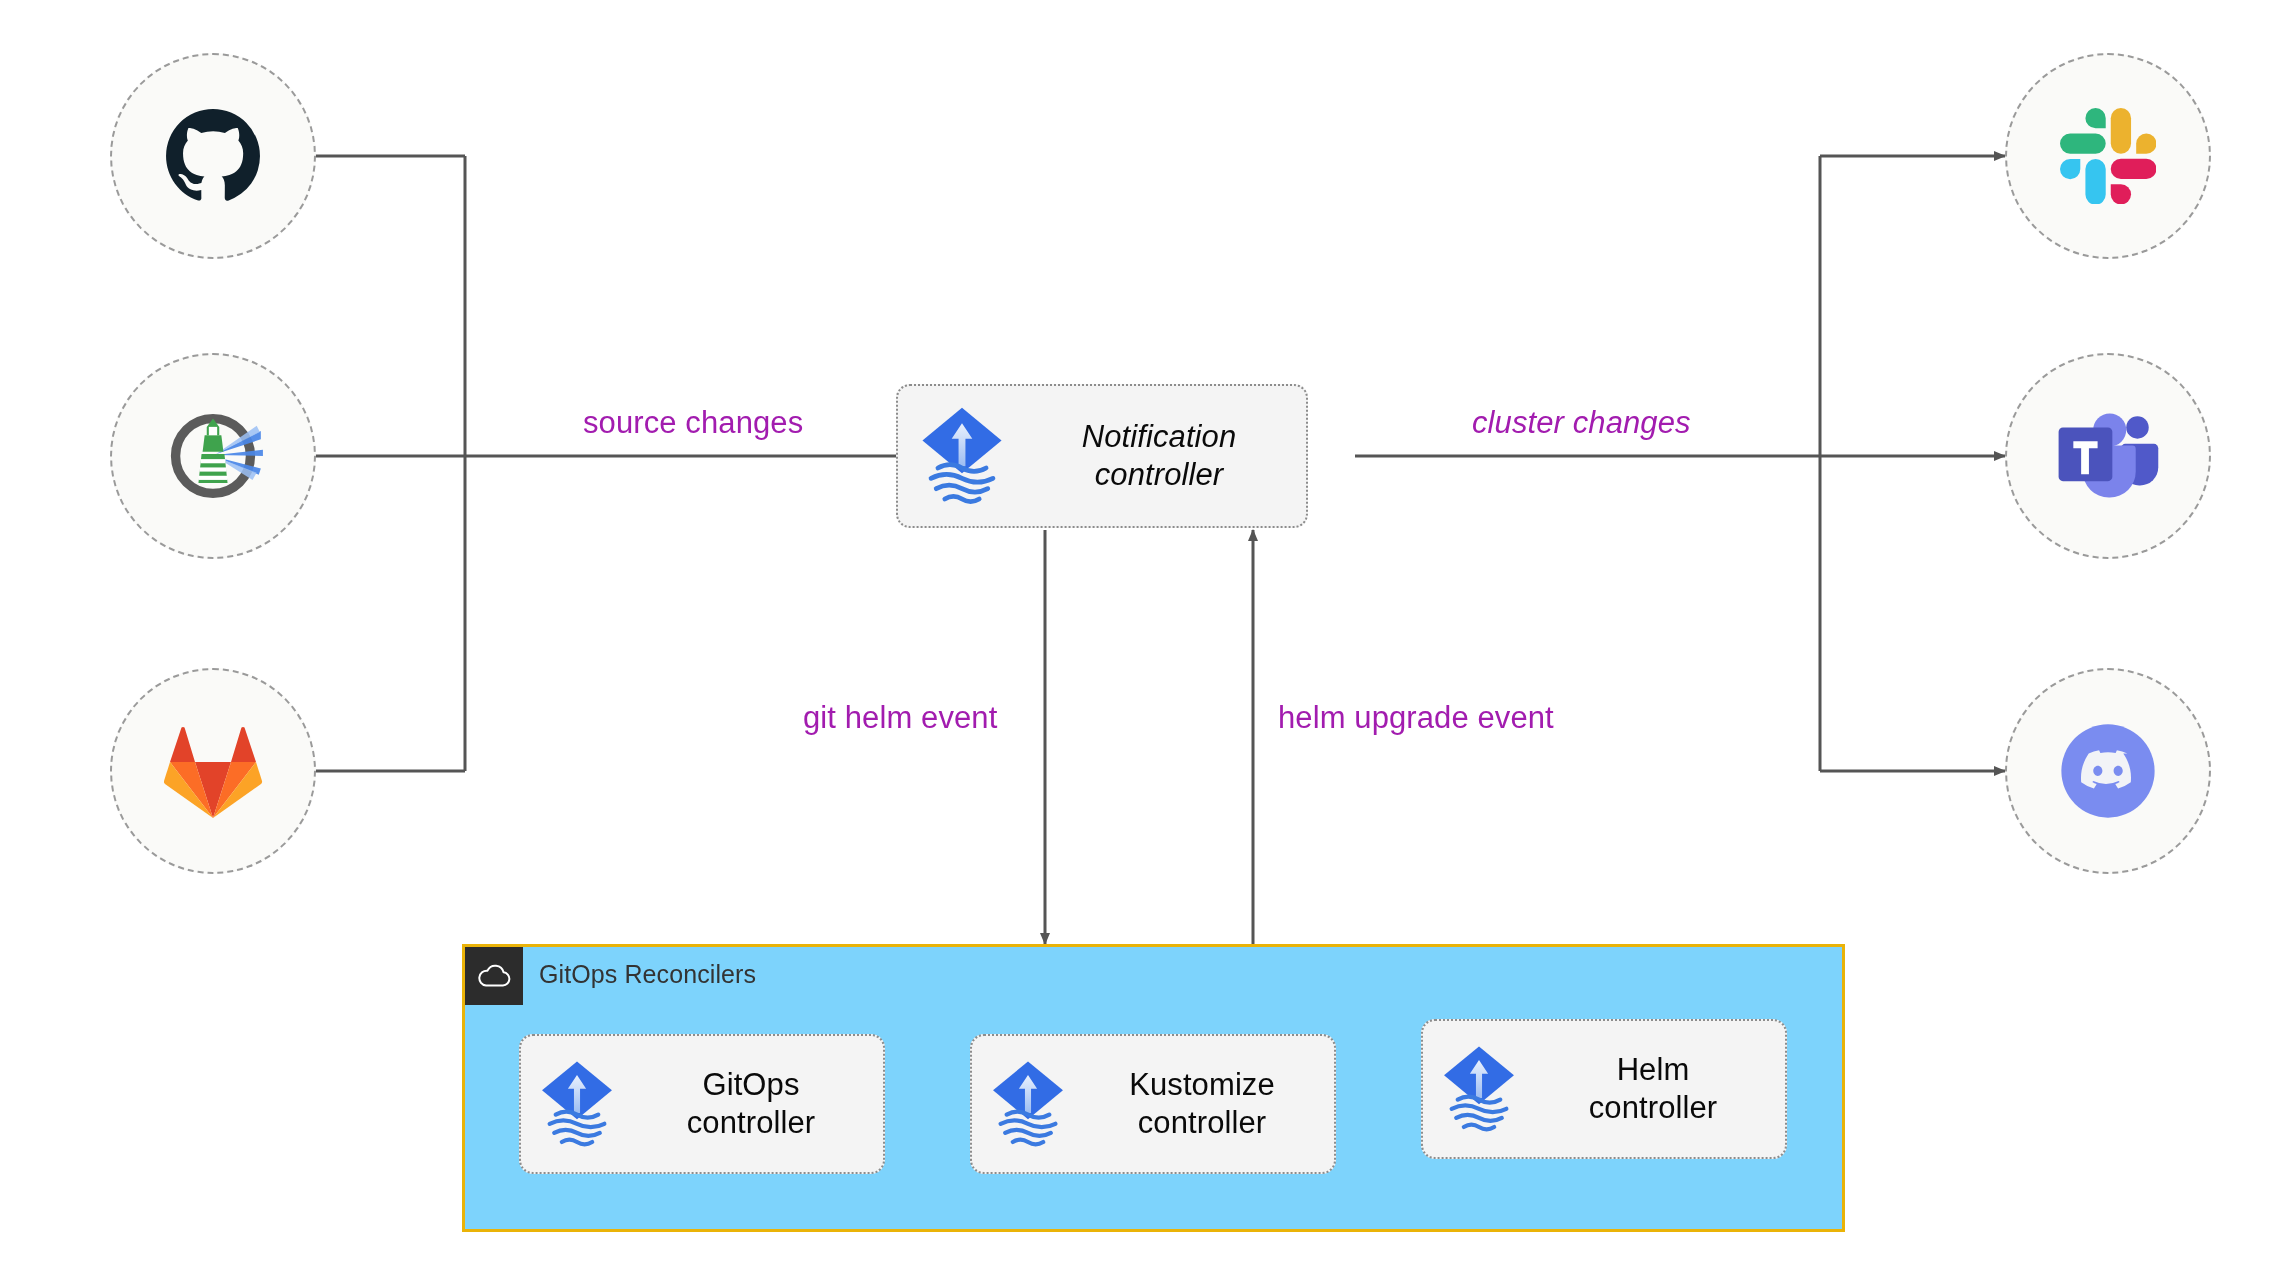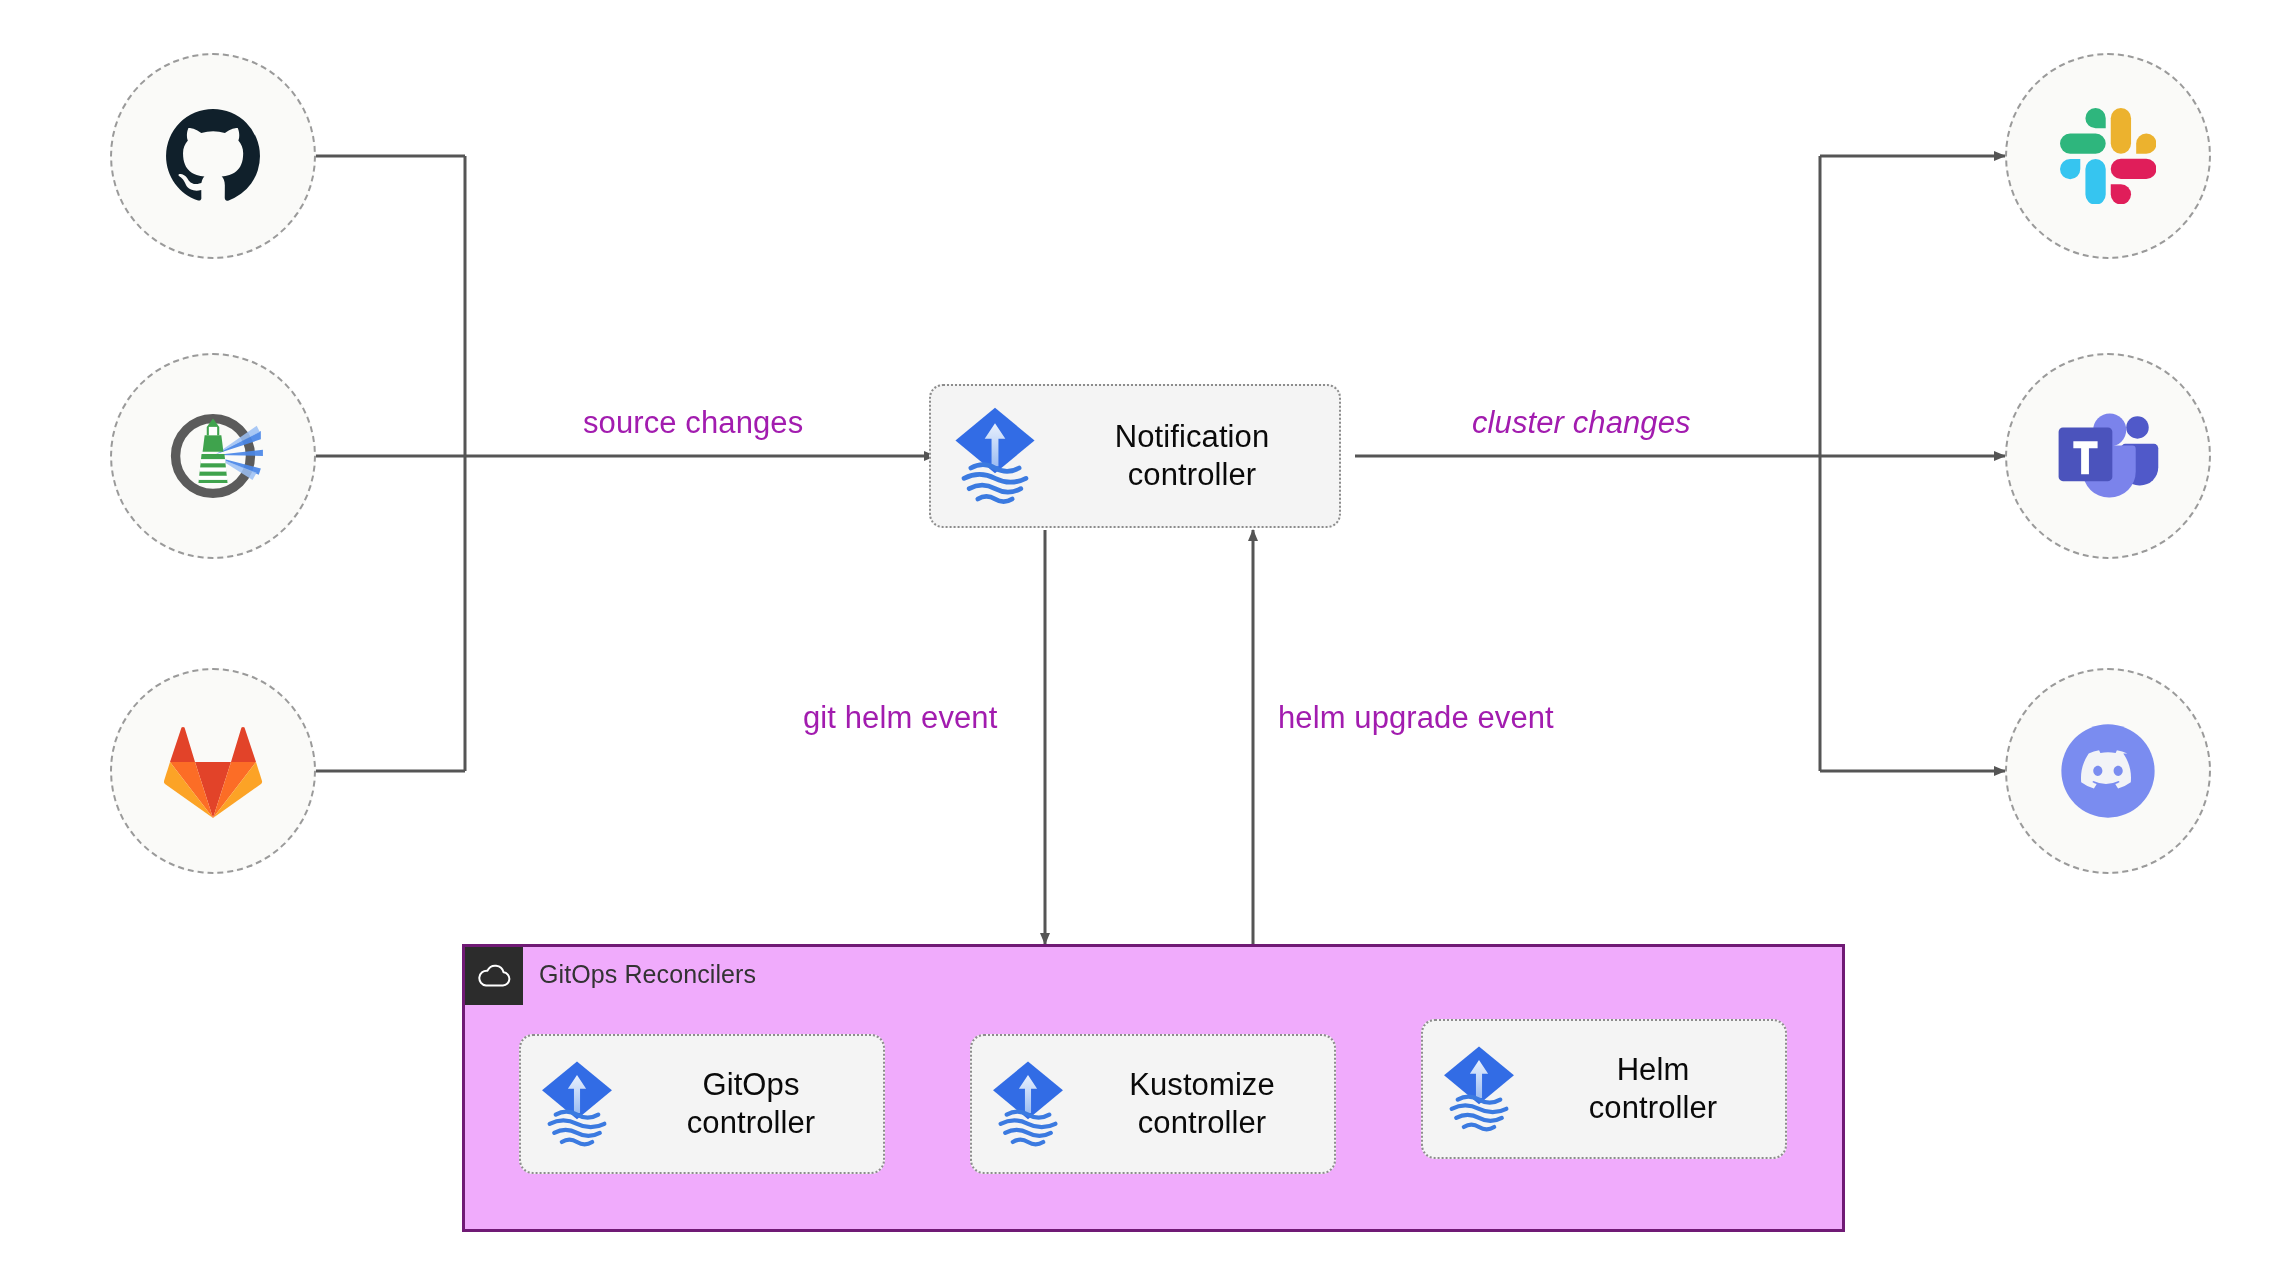--- a/index.html
+++ b/index.html
@@ -64,22 +64,22 @@
     line-height: 1.23;
     letter-spacing: 0.1px;
     white-space: pre-line;
     padding-right: 14px;
   }
 
   
   .group-box {
     position: absolute;
     box-sizing: border-box;
-    background: #f0abfc;
-    border: 3px solid #701a75;
+    background: #7dd3fc;
+    border: 3px solid #eab308;
   }
   .group-tab {
     position: absolute;
     left: 0; top: 0;
     width: 58px; height: 58px;
     background: #2c2c2c;
     display: flex;
     align-items: center;
     justify-content: center;
   }
@@ -237,21 +237,21 @@
         <circle cx="50" cy="50" r="44" fill="#7a8cf0"></circle>
         <path fill="#f2f3f7" d="M68.2 33.5a39 39 0 0 0-9.8-3l-1.2 2.5a36 36 0 0 0-14.4 0L41.6 30.5a39 39 0 0 0-9.8 3
           c-6.2 9.2-7.9 18.2-7.1 27a39.6 39.6 0 0 0 12 6 29 29 0 0 0 2.6-4.2 25.4 25.4 0 0 1-4.1-2c.35-.25.68-.52 1-.79
           a28 28 0 0 0 23.8 0c.32.28.65.55 1 .79a25.4 25.4 0 0 1-4.1 2 29 29 0 0 0 2.6 4.2 39.5 39.5 0 0 0 12-6
           c1-10.2-1.7-19.1-7.1-27zM40.4 54.6c-2.4 0-4.3-2.2-4.3-4.8s1.9-4.8 4.3-4.8 4.3 2.2 4.3 4.8-1.9 4.8-4.3 4.8z
           m19.2 0c-2.4 0-4.3-2.2-4.3-4.8s1.9-4.8 4.3-4.8 4.3 2.2 4.3 4.8-1.9 4.8-4.3 4.8z"></path>
       </svg>
     </span>
   </div>
 
-  <div class="ctrl-card" style="left:929px; top:384px; width:412px; height:144px;">
+  <div class="ctrl-card" style="left:896px; top:384px; width:412px; height:144px;font-style:italic;">
     <span class="ctrl-logo" style="width:128px;">
       <svg width="86" height="104" viewBox="0 0 100 120">
         <defs>
           <linearGradient id="fluxArrow1" x1="0" y1="0" x2="0" y2="1">
             <stop offset="0%" stop-color="#e8f0fd"></stop>
             <stop offset="100%" stop-color="#9dbdf2"></stop>
           </linearGradient>
         </defs>
         <path d="M50 4 L96 42 L50 80 L4 42 Z" fill="#326ce5"></path>
         <path d="M50 22 L62 40 L54 40 L54 72 L46 72 L46 40 L38 40 Z" fill="url(#fluxArrow1)"></path>

